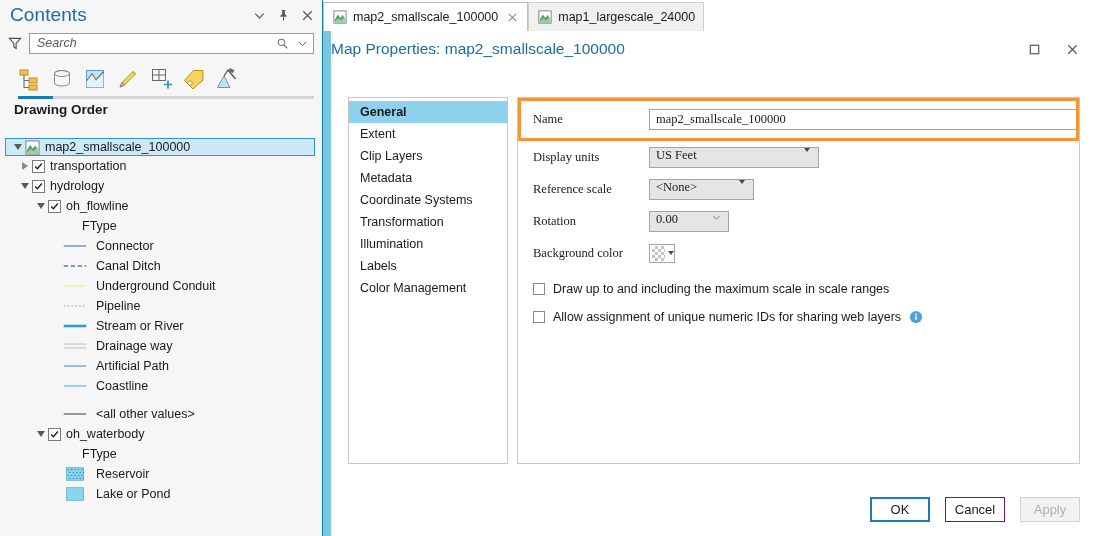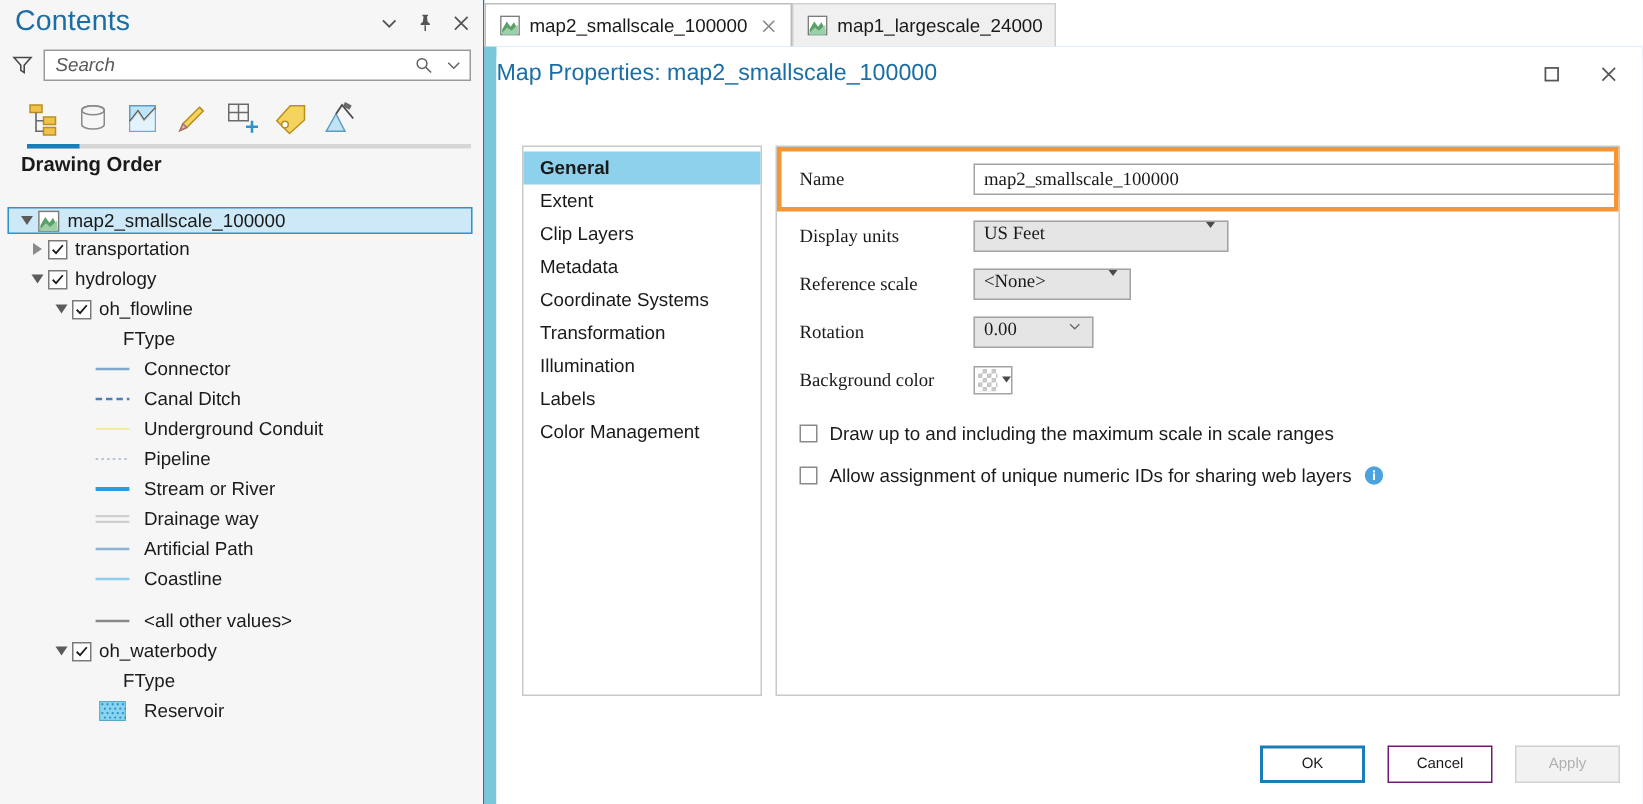--- a/index.html
+++ b/index.html
@@ -131,23 +131,23 @@
     background-size:6px 6px;background-position:0 0,3px 3px;background-color:#fff;
   }
   .bgcaret{width:0;height:0;border-left:3.5px solid transparent;border-right:3.5px solid transparent;border-top:4px solid #4a4a4a;margin-left:3px;}
 
   .chkrow{display:flex;align-items:center;padding-left:15px;height:22px;gap:8px;}
   .chkbox{width:12px;height:12px;border:1px solid #8a8a8a;background:#fff;flex:none;box-sizing:border-box;}
   .chklabel{font-size:12.5px;color:#1a1a1a;}
 
   .dlg-footer{position:absolute;right:15px;bottom:14px;display:flex;gap:15px;}
   .btn{
-    width:70px;height:25px;box-sizing:border-box;background:#fff;
+    width:60px;height:25px;box-sizing:border-box;background:#fff;
     display:flex;align-items:center;justify-content:center;
-    font-size:10px;color:#1a1a1a;border:1px solid #a5a5a5;
+    font-size:13px;color:#1a1a1a;border:1px solid #a5a5a5;
   }
   .btn.primary{border:2px solid #1b7db5;}
   .btn.strong{border:1px solid #701a75;}
   .btn.disabled{color:#b0b0b0;border:1px solid #d2d2d2;background:#f2f2f2;}
 </style>
 </head>
 <body>
 
 <div id="root">
 
@@ -413,20 +413,30 @@
               <circle cx="17.7" cy="9.1" r=".85" fill="#2e93c9"></circle>
               <circle cx="4.4" cy="12.399999999999999" r=".85" fill="#2e93c9"></circle>
               <circle cx="8.2" cy="12.399999999999999" r=".85" fill="#2e93c9"></circle>
               <circle cx="12" cy="12.399999999999999" r=".85" fill="#2e93c9"></circle>
               <circle cx="15.799999999999999" cy="12.399999999999999" r=".85" fill="#2e93c9"></circle>
               <circle cx="19.599999999999998" cy="12.399999999999999" r=".85" fill="#2e93c9"></circle>
             </svg>
           </span>
           <span class="tlabel">Reservoir</span>
         </div>
+        <div class="trow">
+          <span style="flex: 0 0 auto; width: 40px;"></span>
+          <span class="tw"></span>
+          <span class="swatch-wrap">
+            <svg viewBox="0 0 20 15" width="18" height="14">
+              <rect x="0.5" y="0.5" width="19" height="14" fill="#8ad4f0" stroke="#5ba7c9" stroke-width=".8"></rect>
+            </svg>
+          </span>
+          <span class="tlabel">Lake or Pond</span>
+        </div>
       </div>
   </div>
 
   <div id="tabstrip">
       <div class="doctab active">
         <svg viewBox="0 0 16 16" width="14" height="14" class="tabico">
           <rect x="1" y="1" width="14" height="14" fill="#ffffff" stroke="#7a7a7a"></rect>
           <path d="M2 11 L5.5 5 L8.5 9 L11 5.5 L14 11 L14 15 L2 15 Z" fill="#5aa06a"></path>
           <path d="M2 13.5 L6 9.5 L9 12 L14 7.5 L14 15 L2 15 Z" fill="#9dd0a8"></path>
         </svg>

